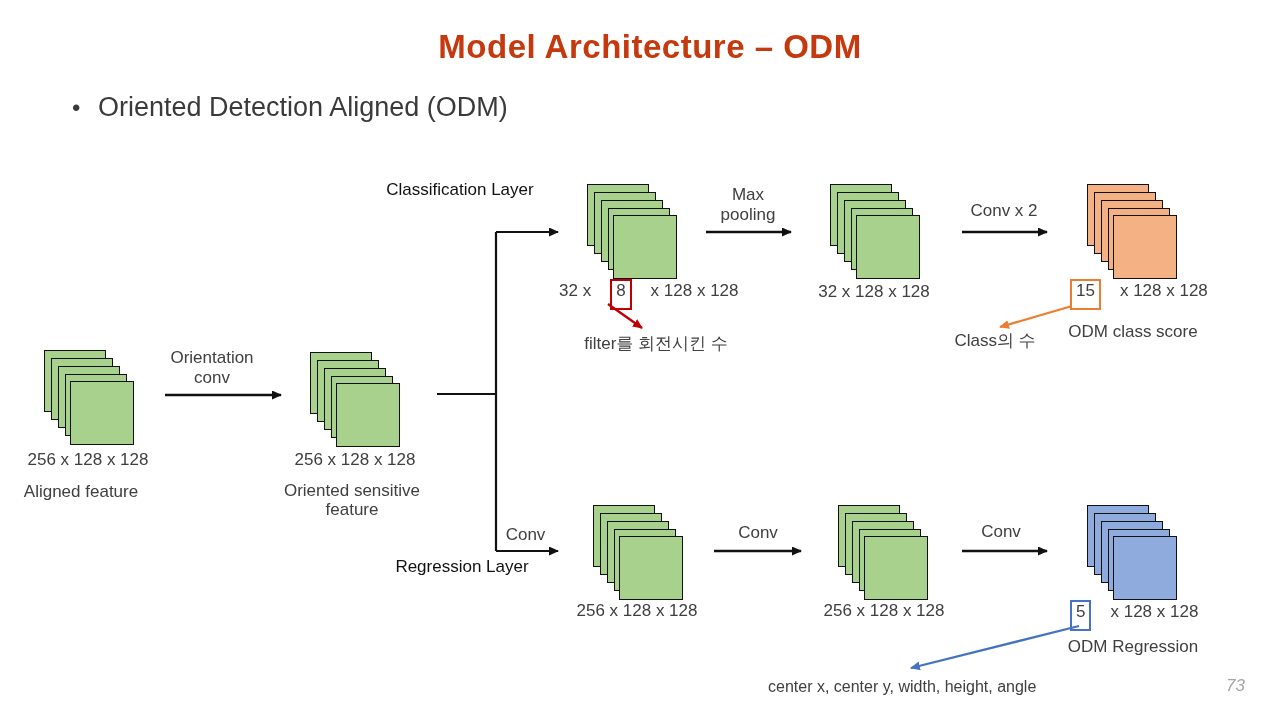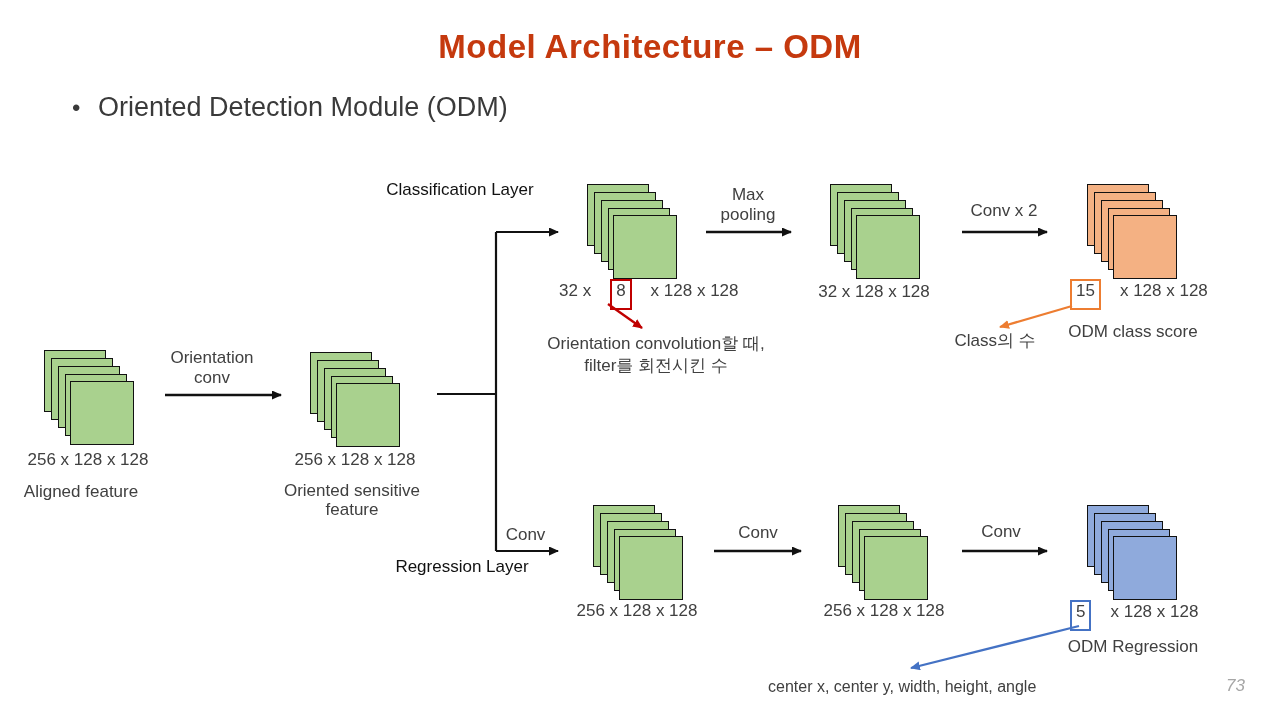--- a/index.html
+++ b/index.html
@@ -44,21 +44,21 @@
 </style>
 </head>
 <body>
 
 <div id="slide">
 
   <div class="abs title">Model Architecture – ODM</div>
 
   <div class="abs bullet-line">
     <span class="bullet-marker">•</span>
-    <span>Oriented Detection Module (ODM)</span>
+    <span>Oriented Detection Aligned (ODM)</span>
   </div>
 
   <svg class="overlay" width="1280" height="720">
     <defs>
       <marker id="ah-black" markerWidth="11" markerHeight="10" refX="9" refY="4.5" orient="auto" markerUnits="userSpaceOnUse">
         <path d="M0,0 L10,4.5 L0,9 Z" fill="#111"></path>
       </marker>
       <marker id="ah-red" markerWidth="11" markerHeight="10" refX="9" refY="4.5" orient="auto" markerUnits="userSpaceOnUse">
         <path d="M0,0 L10,4.5 L0,9 Z" fill="#C00000"></path>
       </marker>
@@ -155,21 +155,20 @@
       <div class="layer"></div>
       <div class="layer"></div>
     </div>
   <div class="dimrow" style="left:1070px; top:281px;">
     <span class="numbox orange">15</span>
     <span>x 128 x 128</span>
   </div>
   <div class="lbl" style="left:1043px; top:322px; width:180px;">ODM class score</div>
 
   <div class="lbl" style="left:521px; top:333px; width:270px; line-height:22px;">
-    <div>Orientation convolution할 때,</div>
     <div>filter를 회전시킨 수</div>
   </div>
   <div class="lbl" style="left:935px; top:331px; width:120px;">Class의 수</div>
 
   <div class="lbl" style="left:498px; top:525px; width:55px;">Conv</div>
 
   <div class="stack green" style="left:593px; top:505px;">
       <div class="layer"></div>
       <div class="layer"></div>
       <div class="layer"></div>

